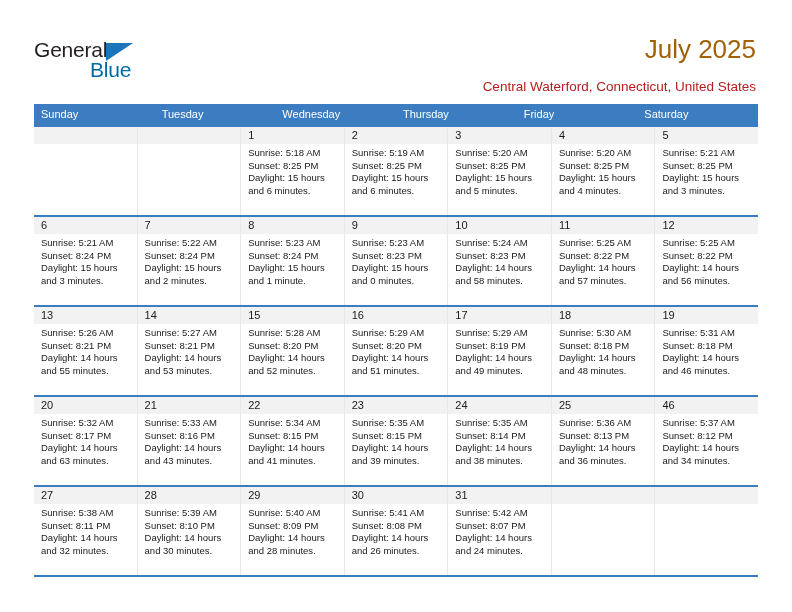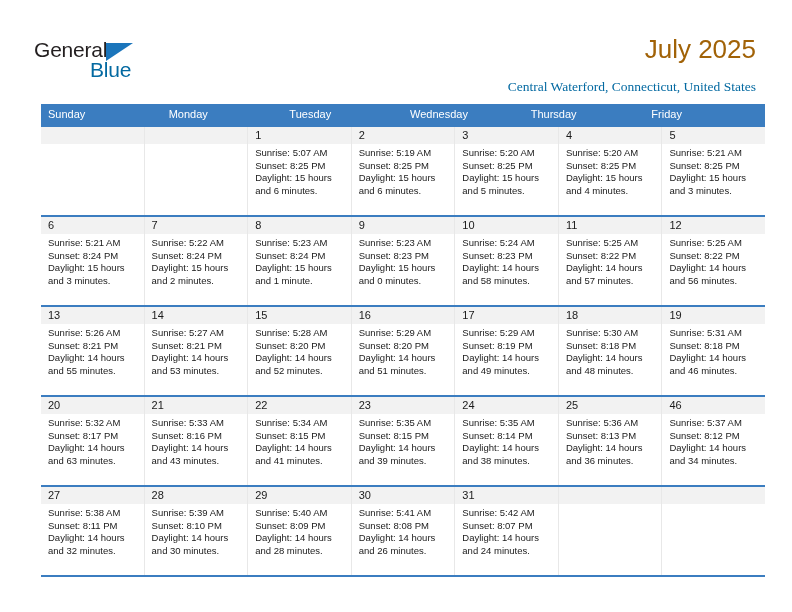--- a/index.html
+++ b/index.html
@@ -70,33 +70,31 @@
     font-size: 26px;
     color: #a16207;
     text-align: right;
     white-space: nowrap;
   }
   .subtitle {
     position: absolute;
     right: 36px;
     top: 79px;
     font-size: 13.5px;
-    color: #0369a1;
+    color: #b91c1c;
     text-align: right;
     white-space: nowrap;
-    font-family: Liberation Serif, serif;
   }
 
   
   .calendar {
     position: absolute;
     left: 34px;
     top: 104px;
     width: 724px;
-    margin-left: 7px;
   }
   .dow-row {
     display: flex;
     width: 724px;
     height: 21px;
     background: #3b7dc0;
   }
   .dow {
     flex: 1 1 0;
     color: #ffffff;
@@ -170,25 +168,25 @@
     </div>
 
     <div class="title">July 2025</div>
     <div class="subtitle">Central Waterford, Connecticut, United States</div>
   </div>
 
   <div class="calendar">
 
     <div class="dow-row">
       <div class="dow">Sunday</div>
-      <div class="dow">Monday</div>
       <div class="dow">Tuesday</div>
       <div class="dow">Wednesday</div>
       <div class="dow">Thursday</div>
       <div class="dow">Friday</div>
+      <div class="dow">Saturday</div>
     </div>
 
     <div class="week">
       <div class="week-inner">
         <div class="cell empty">
           <div class="daynum-band"></div>
           <div class="info">
             <div></div>
             <div></div>
             <div></div>
@@ -200,21 +198,21 @@
           <div class="info">
             <div></div>
             <div></div>
             <div></div>
             <div></div>
           </div>
         </div>
         <div class="cell">
           <div class="daynum-band">1</div>
           <div class="info">
-            <div>Sunrise: 5:07 AM</div>
+            <div>Sunrise: 5:18 AM</div>
             <div>Sunset: 8:25 PM</div>
             <div>Daylight: 15 hours</div>
             <div>and 6 minutes.</div>
           </div>
         </div>
         <div class="cell">
           <div class="daynum-band">2</div>
           <div class="info">
             <div>Sunrise: 5:19 AM</div>
             <div>Sunset: 8:25 PM</div>

